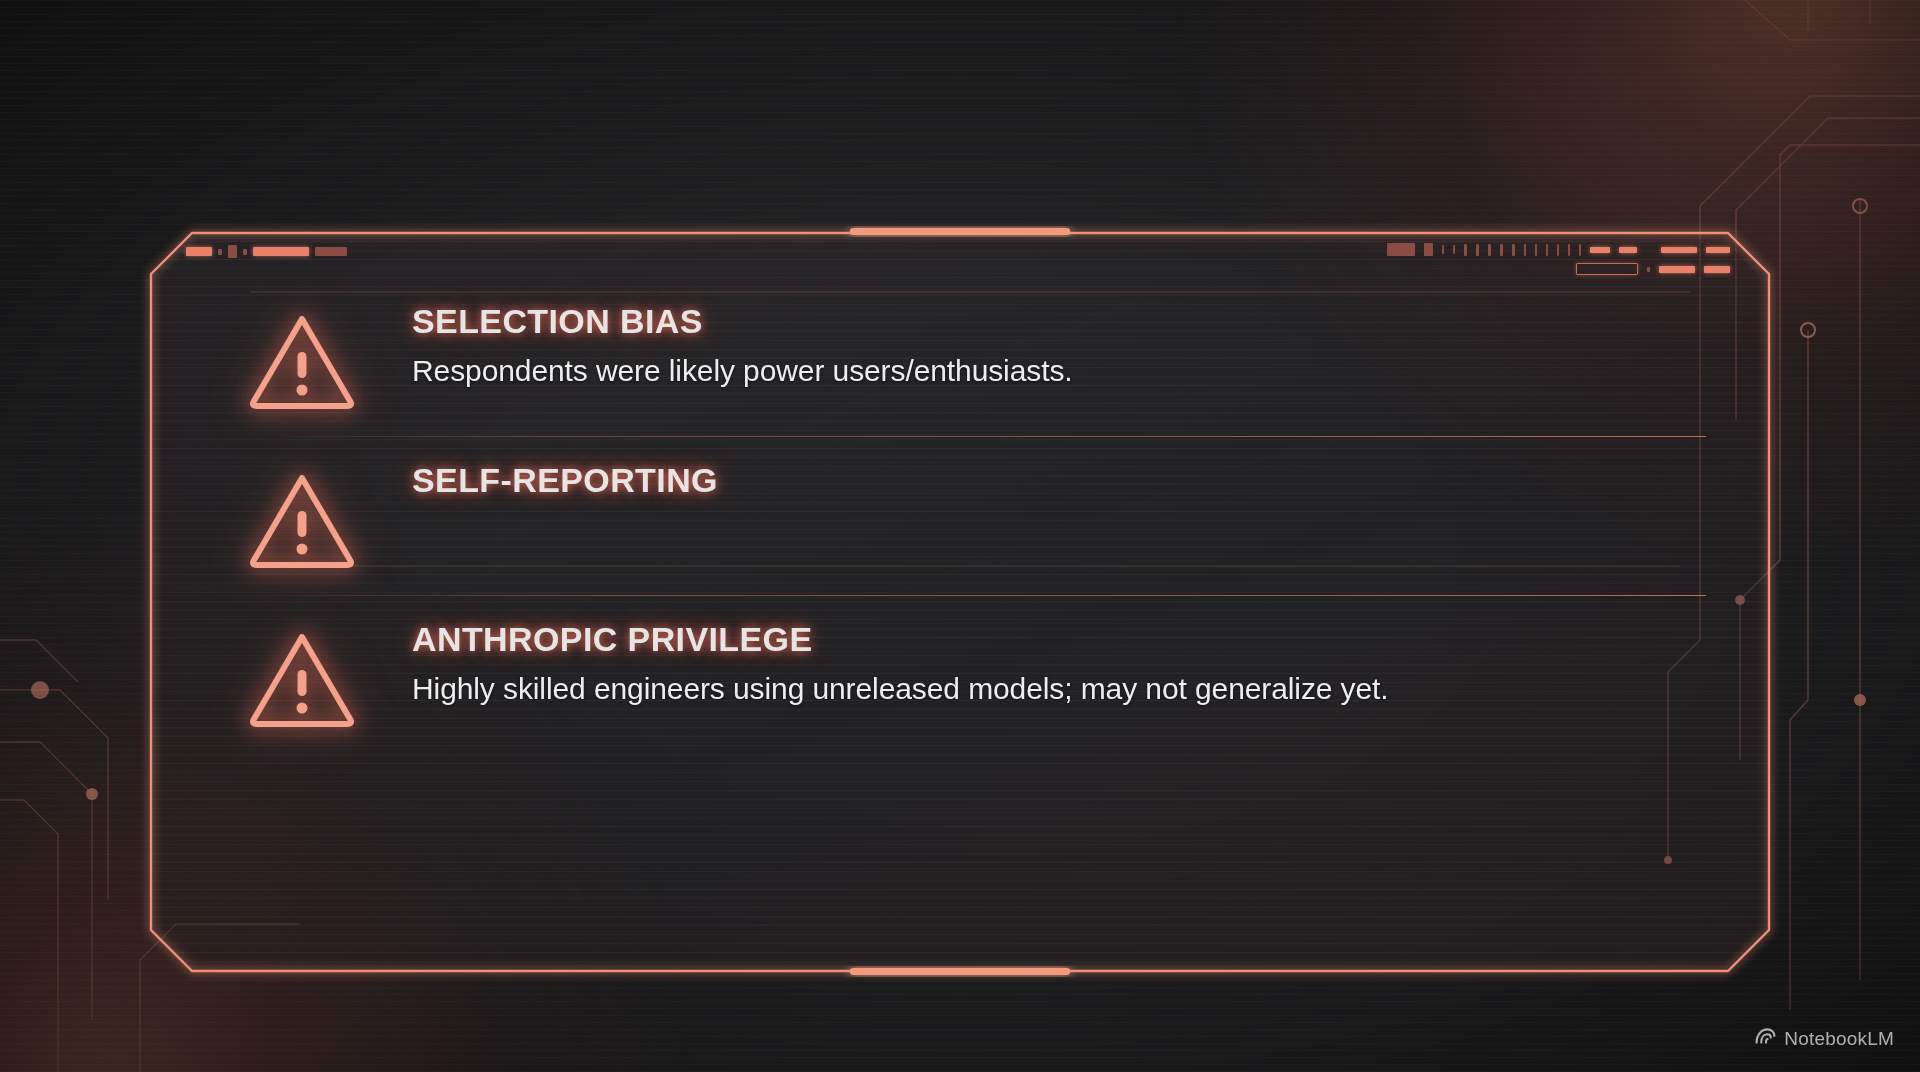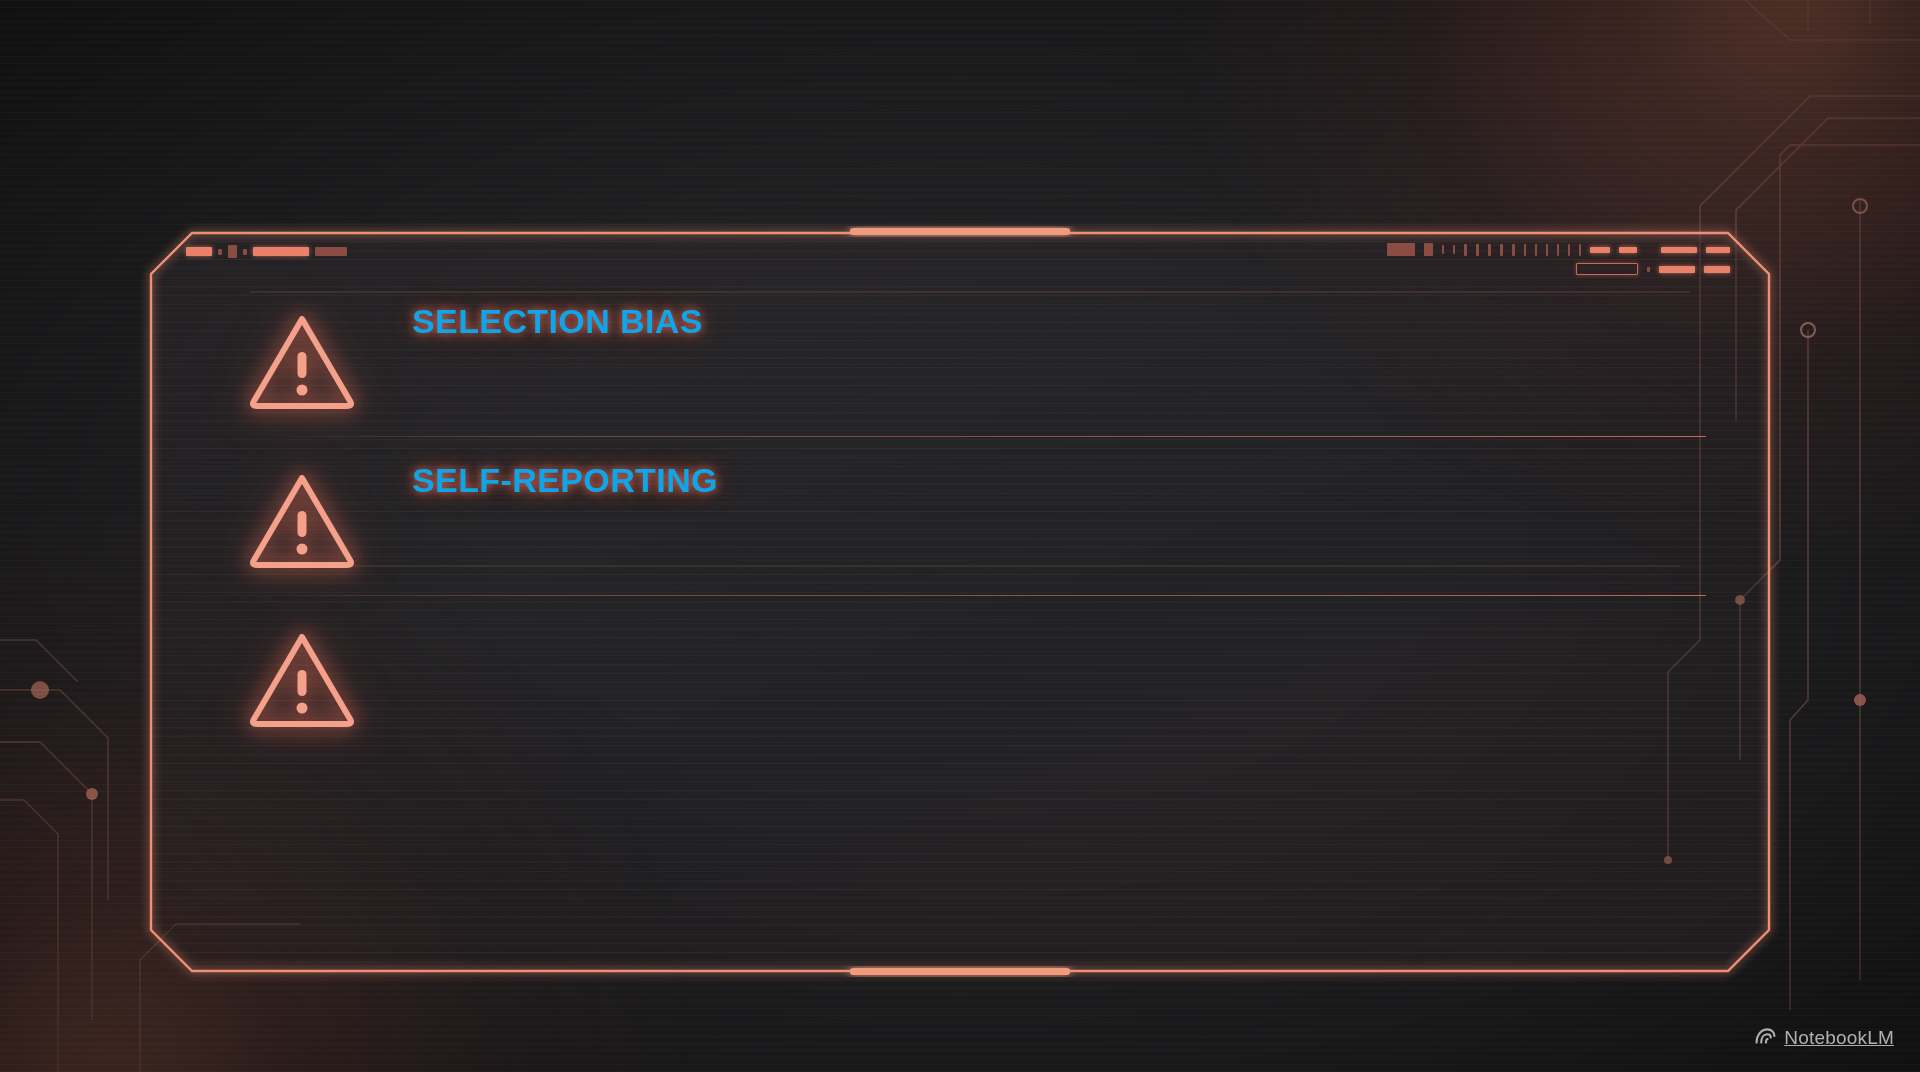--- a/index.html
+++ b/index.html
@@ -100,38 +100,37 @@
     height:1px; margin-left:40px; margin-right:4px;
     background:linear-gradient(to right, rgba(232,128,106,.05) 0%, rgba(208,118,100,.42) 18%,
                  rgba(232,128,106,.55) 62%, rgba(255,128,104,.75) 100%);
   }
 
   .warn-ico{ flex:0 0 auto; width:120px; padding-top:10px; }
   .warn-ico svg{ display:block; filter:drop-shadow(0 0 10px rgba(255,122,96,.75)) drop-shadow(0 0 22px rgba(255,110,85,.35)); }
 
   .row-text{ flex:1 1 auto; padding-top:2px;}
   .row-head{
-    color:#0ea5e9; font-size:34px; font-weight:bold;
+    color:#e5e5e5; font-size:34px; font-weight:bold;
     letter-spacing:.4px; margin-bottom:9px;
     text-shadow:0 0 10px rgba(255,118,92,.85), 0 0 26px rgba(255,96,70,.45);
   }
   .row-body{
     color:#eceef0; font-size:30px; font-weight:400; line-height:1.38;
     letter-spacing:-.1px;
     text-shadow:0 1px 3px rgba(0,0,0,.55);
     max-width:1220px;
   }
 
   
   .watermark{
     position:absolute; right:26px; bottom:22px;
-    display:flex; align-items:flex-start; gap:8px;
+    display:flex; align-items:flex-end; gap:8px;
     color:#c9cbcd; font-size:19px; letter-spacing:.2px;
     opacity:.85;
-    text-decoration:underline;
   }
 </style>
 </head>
 <body>
 
 <div class="stage">
 
   <div class="bg-grad-tr"></div>
   <div class="bg-grad-bl"></div>
 
@@ -236,20 +235,21 @@
       <div class="row">
         <div class="warn-ico">
           <svg width="112" height="100" viewBox="0 0 112 100">
             <path d="M56 9 L104 91 Q107 96 101 96 L11 96 Q5 96 8 91 Z" fill="none" stroke="#f4a08a" stroke-width="6" stroke-linejoin="round"></path>
             <rect x="51.5" y="42" width="9" height="26" rx="4.5" fill="#f4a08a"></rect>
             <circle cx="56" cy="80" r="5.5" fill="#f4a08a"></circle>
           </svg>
         </div>
         <div class="row-text">
           <div class="row-head">SELECTION BIAS</div>
+          <div class="row-body">Respondents were likely power users/enthusiasts.</div>
         </div>
       </div>
 
       <div class="divider"></div>
 
       <div class="row">
         <div class="warn-ico">
           <svg width="112" height="100" viewBox="0 0 112 100">
             <path d="M56 9 L104 91 Q107 96 101 96 L11 96 Q5 96 8 91 Z" fill="none" stroke="#f4a08a" stroke-width="6" stroke-linejoin="round"></path>
             <rect x="51.5" y="42" width="9" height="26" rx="4.5" fill="#f4a08a"></rect>
@@ -263,20 +263,24 @@
 
       <div class="divider"></div>
 
       <div class="row">
         <div class="warn-ico">
           <svg width="112" height="100" viewBox="0 0 112 100">
             <path d="M56 9 L104 91 Q107 96 101 96 L11 96 Q5 96 8 91 Z" fill="none" stroke="#f4a08a" stroke-width="6" stroke-linejoin="round"></path>
             <rect x="51.5" y="42" width="9" height="26" rx="4.5" fill="#f4a08a"></rect>
             <circle cx="56" cy="80" r="5.5" fill="#f4a08a"></circle>
           </svg>
+        </div>
+        <div class="row-text">
+          <div class="row-head">ANTHROPIC PRIVILEGE</div>
+          <div class="row-body" style="max-width:1100px;">Highly skilled engineers using unreleased models; may not generalize yet.</div>
         </div>
       </div>
 
     </div>
   </div>
 
   <div class="watermark">
     <span>
       <svg width="21" height="18" viewBox="0 0 21 18">
         <path d="M1.6 15.6 C1.6 7.6 6.6 2.4 12.4 2.4 C16.4 2.4 19.4 5.2 19.4 9.0" fill="none" stroke="#c9cbcd" stroke-width="2.1" stroke-linecap="round"></path>

